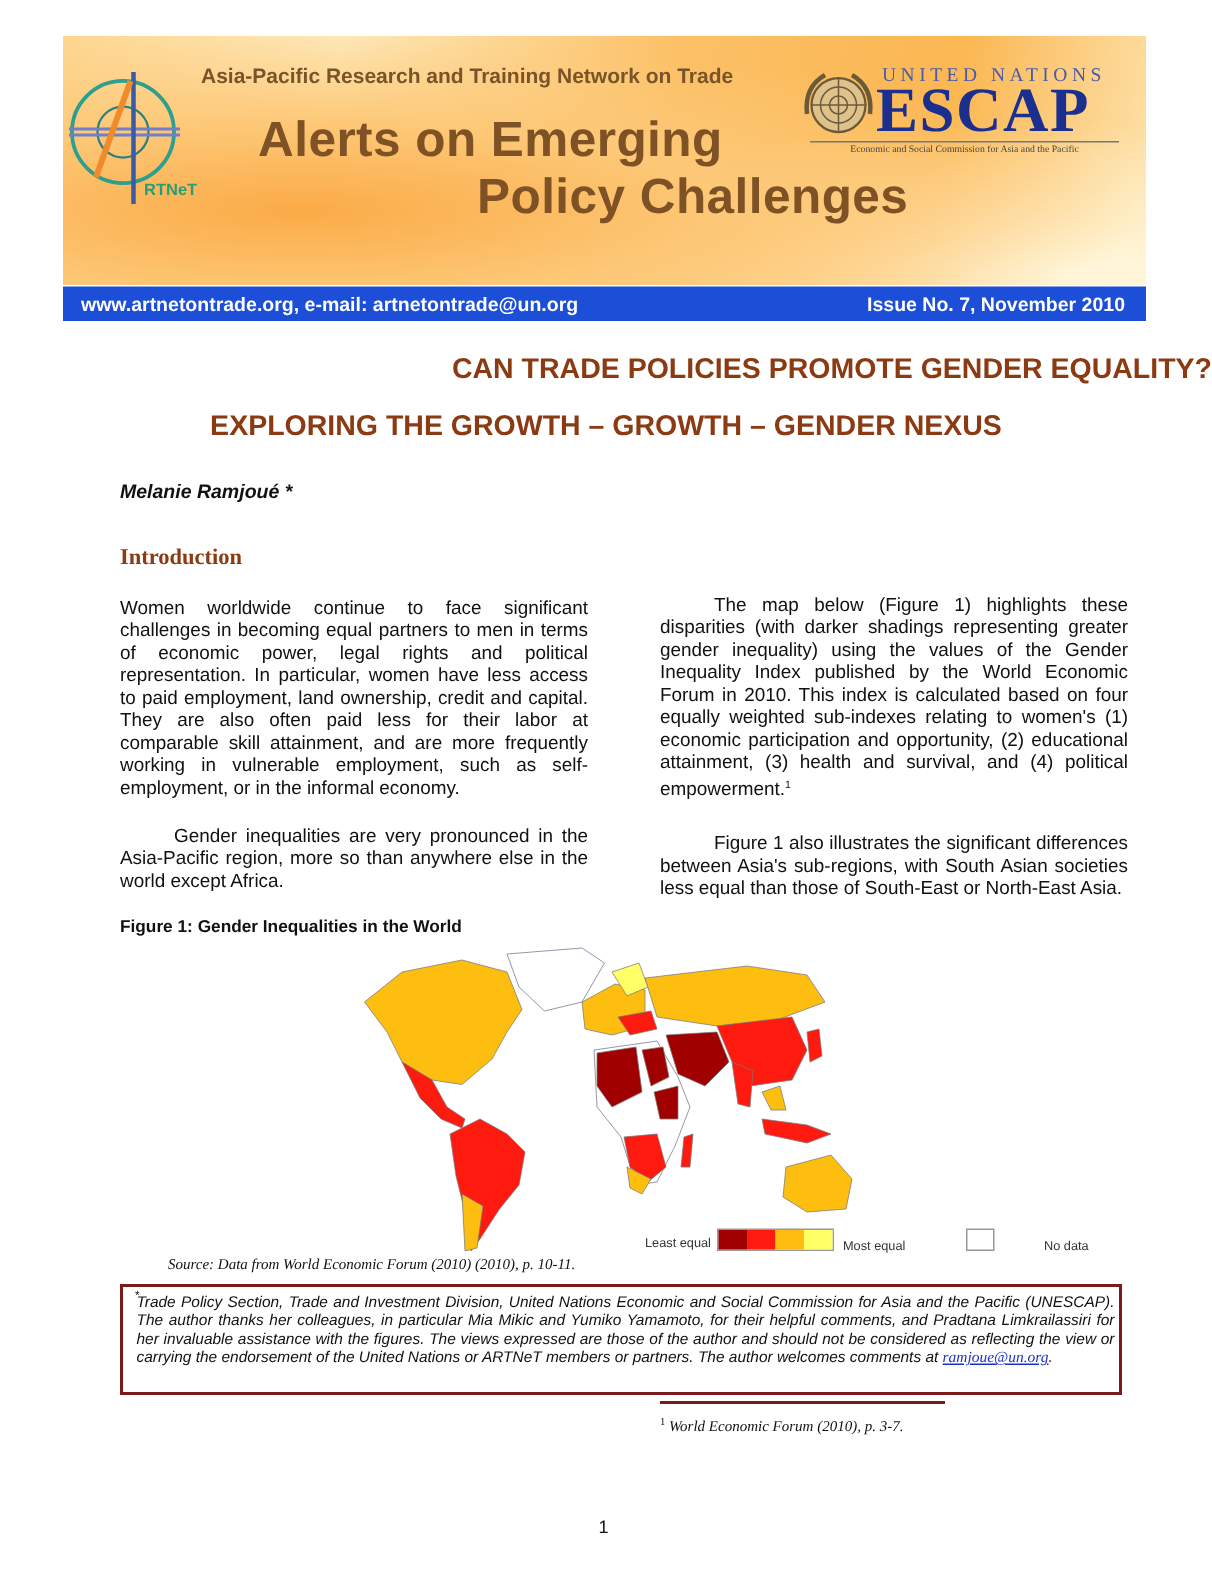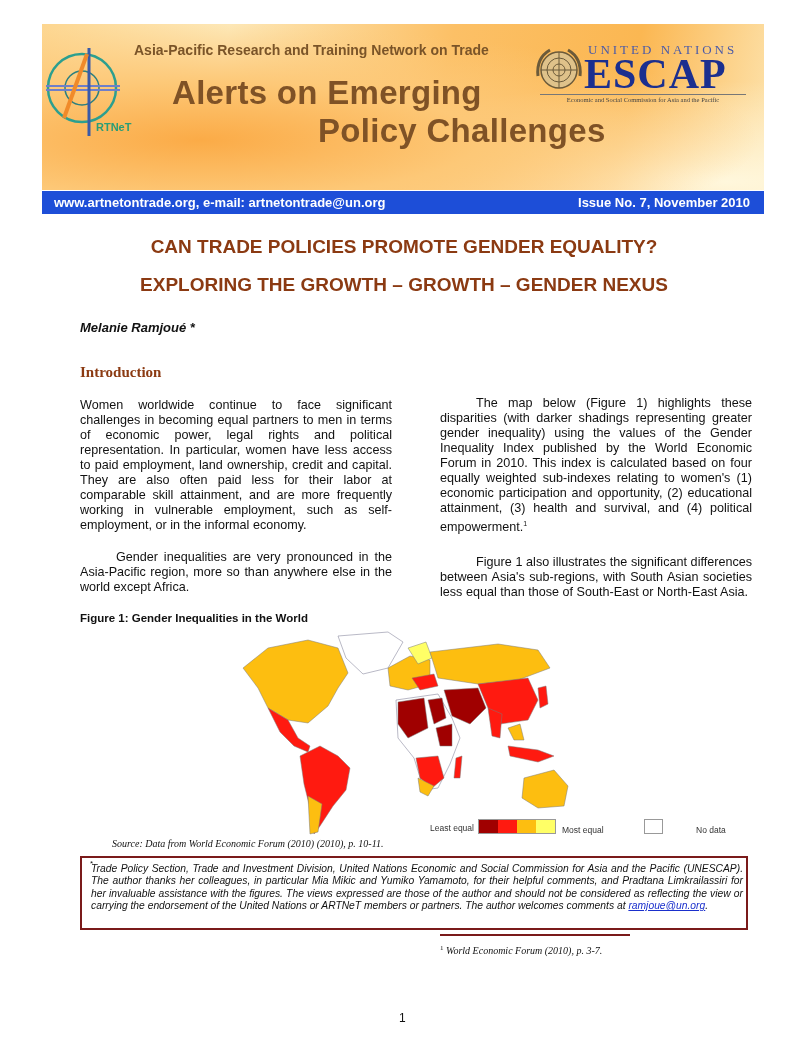--- a/index.html
+++ b/index.html
@@ -20,21 +20,21 @@
   .escap-emblem { position:absolute; left:532px; top:46px; width:54px; height:50px; }
   .un-label { position:absolute; left:588px; top:42px; font-family:"Liberation Serif", serif; font-size:13px; color:#4a5aa8; letter-spacing:3px; }
   .escap-label { position:absolute; left:584px; top:50px; font-family:"Liberation Serif", serif; font-size:42px; color:#1b2f8f; letter-spacing:1px; font-weight:bold; }
   .escap-sub { position:absolute; left:540px; top:94px; width:206px; border-top:1px solid #777; font-family:"Liberation Serif", serif; font-size:6.5px; color:#444; text-align:center; padding-top:1px; }
 
   .info-bar { position:absolute; left:42px; top:191px; width:722px; height:23px; background:#1d4ed8; color:#fff; font-weight:bold; font-size:13px; }
   .info-left { position:absolute; left:12px; top:4px; }
   .info-right { position:absolute; right:14px; top:4px; }
 
   .headline { position:absolute; left:0; width:808px; text-align:center; font-size:19px; font-weight:bold; color:#8b3a12; }
-  .h1 { top:236px; }
+  .h1 { top:236px;text-align:right; }
   .h2 { top:274px; }
 
   .author { position:absolute; left:80px; top:320px; font-size:13px; font-weight:bold; font-style:italic; }
   .section-title { position:absolute; left:80px; top:364px; font-size:15px; font-weight:bold; color:#8b3a12;font-family:Liberation Serif, serif; }
 
   .para { position:absolute; font-size:12.6px; line-height:15px; text-align:justify; color:#111; }
   .para.indent { text-indent:36px; }
   .p1 { left:80px; top:398px; width:312px; }
   .p2 { left:80px; top:550px; width:312px; }
   .p3 { left:440px; top:396px; width:312px; }
@@ -51,21 +51,21 @@
   .legend .sw { width:19px; height:13px; }
   .legend .lbl-most { position:absolute; left:132px; top:7px; white-space:nowrap; }
   .legend .nodata-box { position:absolute; left:214px; top:1px; width:17px; height:13px; border:1px solid #999; background:#fff; }
   .legend .lbl-nodata { position:absolute; left:238px; top:7px; white-space:nowrap;padding-left:28px; }
 
   .source { position:absolute; left:80px; top:838px; font-family:"Liberation Serif", serif; font-style:italic; font-size:10px;margin-left:32px; }
 
   .note-box { position:absolute; left:80px; top:856px; width:668px; height:74px; border:2px solid #7a1a1a; box-sizing:border-box; }
   .note-star { position:absolute; left:8px; top:1px; font-size:8px; }
   .note-text { position:absolute; left:9px; top:5px; width:652px; font-size:10.3px; line-height:12.4px; font-style:italic; text-align:justify; }
-  .note-text a { color:#1a2fcc; text-decoration:underline; }
+  .note-text a { color:#1a2fcc; text-decoration:underline;font-family:Liberation Serif, serif; }
 
   .fn-rule { position:absolute; left:440px; top:934px; width:190px; height:2px; background:#7a1a1a; }
   .footnote { position:absolute; left:440px; top:944px; font-family:"Liberation Serif", serif; font-size:10px; font-style:italic; }
   .footnote sup { font-style:normal; }
 
   .page-number { position:absolute; left:399px; top:1011px; font-size:12px; }
 </style>
 </head>
 <body>
 

